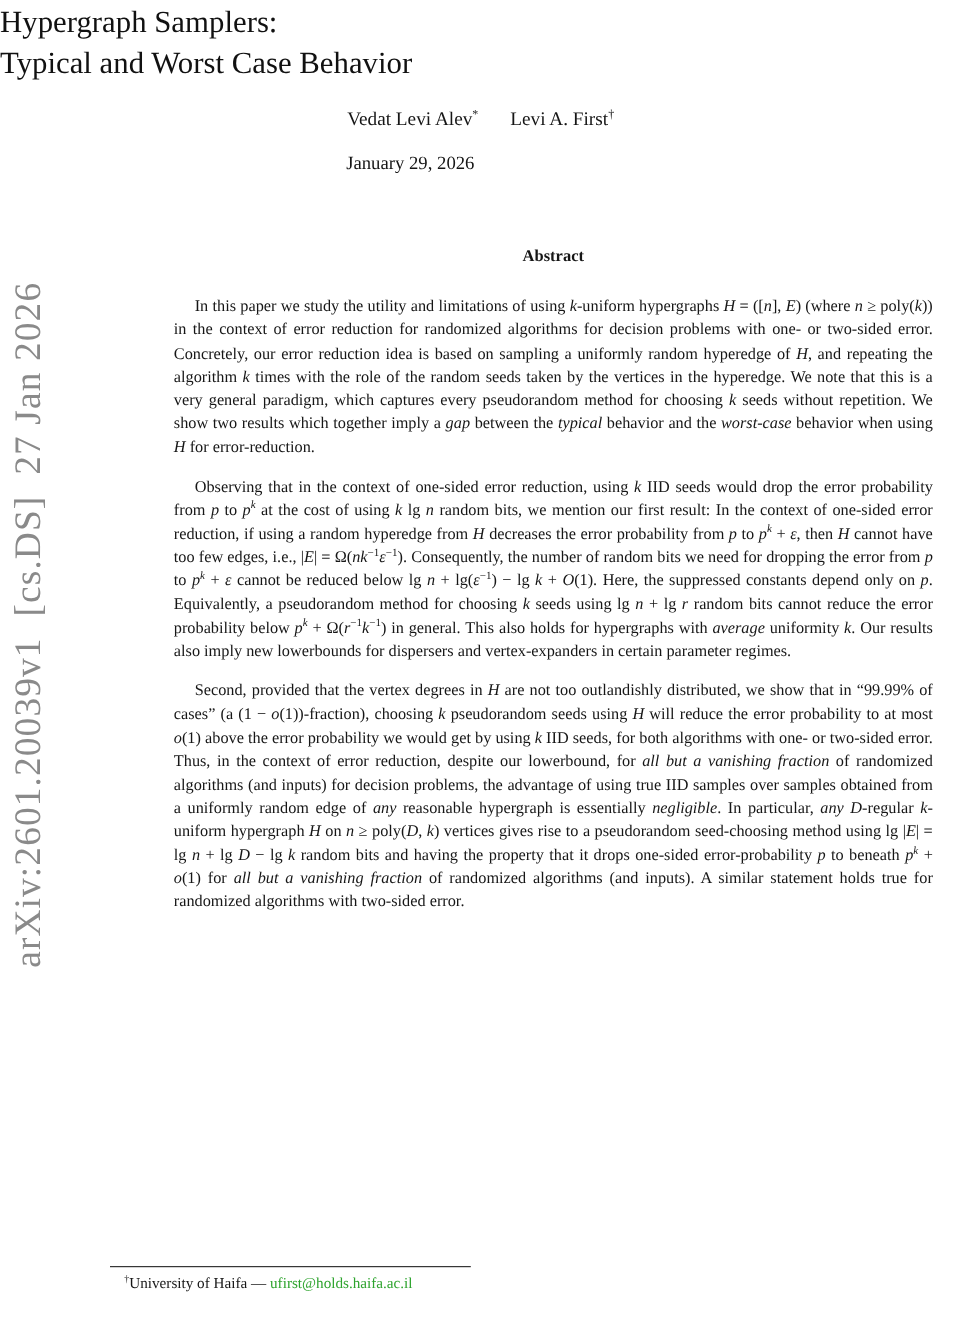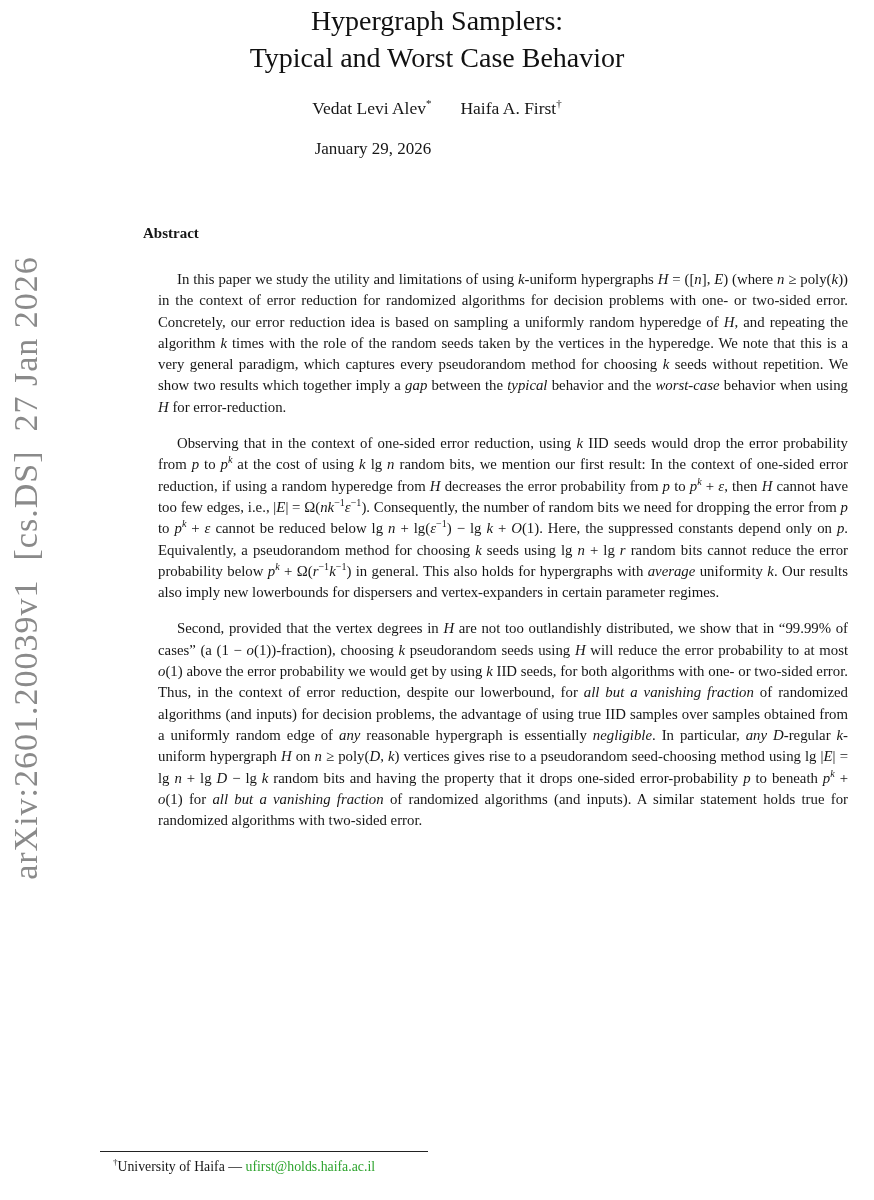--- a/index.html
+++ b/index.html
@@ -20,40 +20,39 @@
     transform:translate(-50%,-50%) rotate(-90deg);
     transform-origin:center center;
     white-space:pre;
     font-size:34px;
     letter-spacing:1px;
     color:#8a8a8a;
   }
 
   .title{
     position:absolute;top:2px;left:0;width:874px;
-    text-align:center;
     font-size:28px;line-height:37px;
     color:#111;
   }
 
   .authors{
     position:absolute;top:98px;left:0;width:874px;
     display:flex;justify-content:center;gap:29px;
     font-size:17.5px;
   }
   .author sup{font-size:11px;line-height:0;}
 
   .date{
     position:absolute;top:139px;left:0;width:746px;
     text-align:center;font-size:17px;
   }
 
   .abstract-heading{
     position:absolute;top:225px;left:143px;width:720px;
-    text-align:left;font-weight:bold;font-size:15px;
+    text-align:center;font-weight:bold;font-size:15px;
   }
   .abstract-body{
     position:absolute;top:254px;left:143px;width:720px;
     font-size:14.8px;line-height:21.3px;
     text-align:justify;
     text-justify:inter-word;
   }
   .abstract-body p{margin:15px;text-indent:19px;}
   .abstract-body sup{font-size:68%;line-height:0;}
 
@@ -76,21 +75,21 @@
 
   <div class="arxiv-stamp" style="color: rgb(138, 138, 138);">arXiv:2601.20039v1  [cs.DS]  27 Jan 2026</div>
 
   <div class="title">
     <div>Hypergraph Samplers:</div>
     <div>Typical and Worst Case Behavior</div>
   </div>
 
   <div class="authors">
       <span class="author"><span>Vedat Levi Alev</span><sup>*</sup></span>
-      <span class="author"><span>Haifa A. First</span><sup>†</sup></span>
+      <span class="author"><span>Levi A. First</span><sup>†</sup></span>
     </div>
 
   <div class="date">January 29, 2026</div>
 
   <div>
     <div class="abstract-heading">Abstract</div>
     <div class="abstract-body">
         <p>In this paper we study the utility and limitations of using <i>k</i>-uniform hypergraphs <i>H</i> = ([<i>n</i>], <i>E</i>) (where <i>n</i> ≥ poly(<i>k</i>)) in the context of error reduction for randomized algorithms for decision problems with one- or two-sided error. Concretely, our error reduction idea is based on sampling a uniformly random hyperedge of <i>H</i>, and repeating the algorithm <i>k</i> times with the role of the random seeds taken by the vertices in the hyperedge. We note that this is a very general paradigm, which captures every pseudorandom method for choosing <i>k</i> seeds without repetition. We show two results which together imply a <i>gap</i> between the <i>typical</i> behavior and the <i>worst-case</i> behavior when using <i>H</i> for error-reduction.</p>
         <p>Observing that in the context of one-sided error reduction, using <i>k</i> IID seeds would drop the error probability from <i>p</i> to <i>p</i><sup><i>k</i></sup> at the cost of using <i>k</i> lg <i>n</i> random bits, we mention our first result: In the context of one-sided error reduction, if using a random hyperedge from <i>H</i> decreases the error probability from <i>p</i> to <i>p</i><sup><i>k</i></sup> + <i>ε</i>, then <i>H</i> cannot have too few edges, i.e., |<i>E</i>| = Ω(<i>nk</i><sup>−1</sup><i>ε</i><sup>−1</sup>). Consequently, the number of random bits we need for dropping the error from <i>p</i> to <i>p</i><sup><i>k</i></sup> + <i>ε</i> cannot be reduced below lg <i>n</i> + lg(<i>ε</i><sup>−1</sup>) − lg <i>k</i> + <i>O</i>(1). Here, the suppressed constants depend only on <i>p</i>. Equivalently, a pseudorandom method for choosing <i>k</i> seeds using lg <i>n</i> + lg <i>r</i> random bits cannot reduce the error probability below <i>p</i><sup><i>k</i></sup> + Ω(<i>r</i><sup>−1</sup><i>k</i><sup>−1</sup>) in general. This also holds for hypergraphs with <i>average</i> uniformity <i>k</i>. Our results also imply new lowerbounds for dispersers and vertex-expanders in certain parameter regimes.</p>
         <p>Second, provided that the vertex degrees in <i>H</i> are not too outlandishly distributed, we show that in “99.99% of cases” (a (1 − <i>o</i>(1))-fraction), choosing <i>k</i> pseudorandom seeds using <i>H</i> will reduce the error probability to at most <i>o</i>(1) above the error probability we would get by using <i>k</i> IID seeds, for both algorithms with one- or two-sided error. Thus, in the context of error reduction, despite our lowerbound, for <i>all but a vanishing fraction</i> of randomized algorithms (and inputs) for decision problems, the advantage of using true IID samples over samples obtained from a uniformly random edge of <i>any</i> reasonable hypergraph is essentially <i>negligible</i>. In particular, <i>any D</i>-regular <i>k</i>-uniform hypergraph <i>H</i> on <i>n</i> ≥ poly(<i>D</i>, <i>k</i>) vertices gives rise to a pseudorandom seed-choosing method using lg |<i>E</i>| = lg <i>n</i> + lg <i>D</i> − lg <i>k</i> random bits and having the property that it drops one-sided error-probability <i>p</i> to beneath <i>p</i><sup><i>k</i></sup> + <i>o</i>(1) for <i>all but a vanishing fraction</i> of randomized algorithms (and inputs). A similar statement holds true for randomized algorithms with two-sided error.</p>

